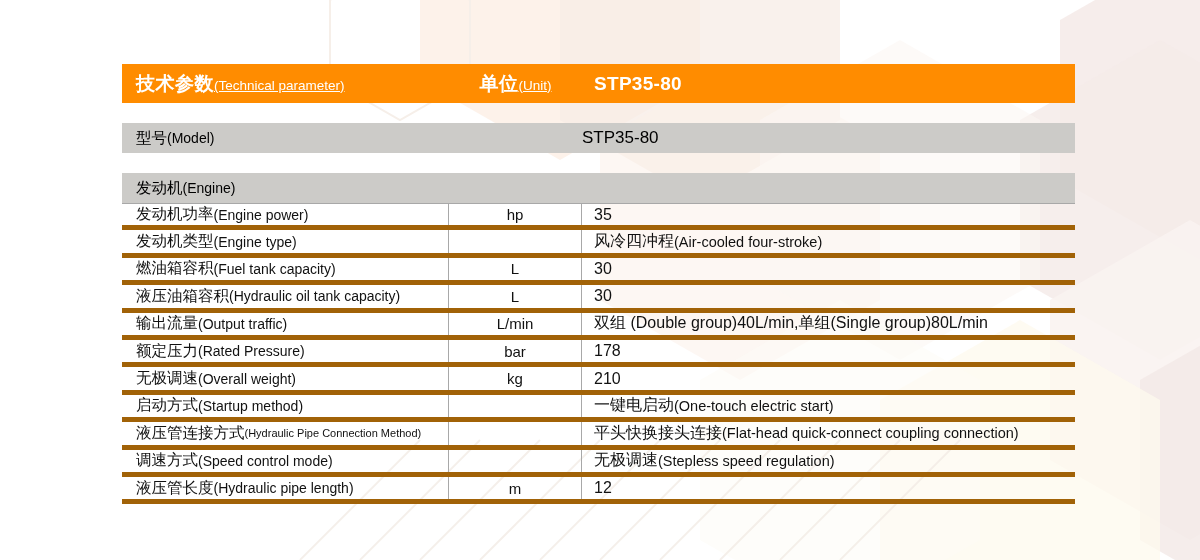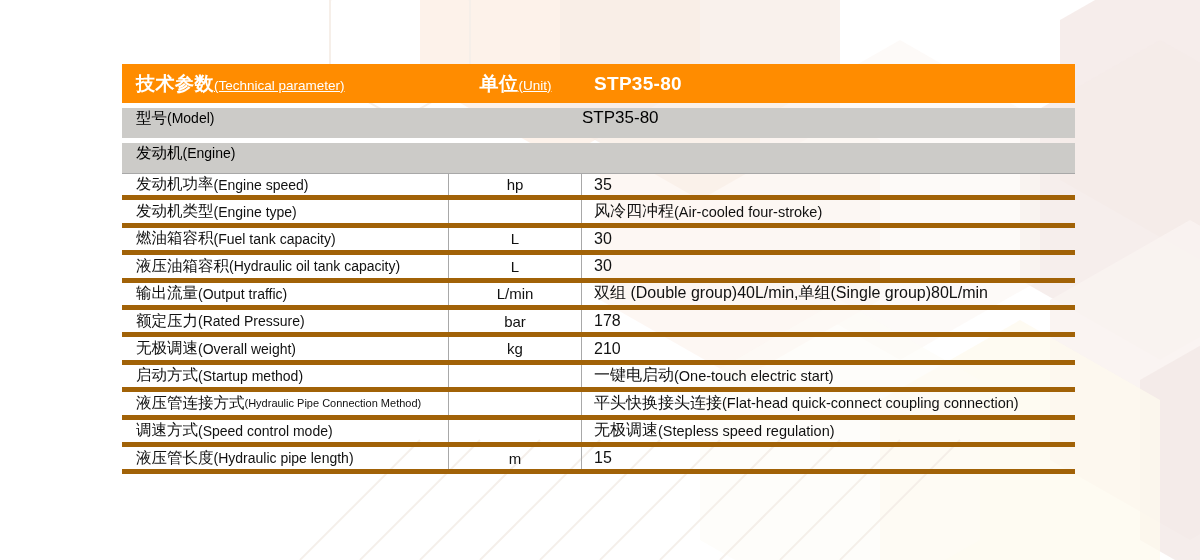--- a/index.html
+++ b/index.html
@@ -78,22 +78,23 @@
   .model-head {
     font-size: 19px;
     font-weight: 700;
     letter-spacing: 0.3px;
   }
 
   
   .row-grey {
     background: #cccbc8;
     height: 30px;
+    align-items: center;
     color: #000000;
-    margin-top: 5px;
+    margin-top: 20px;
   }
   .row-grey .g-label {
     width: 327px;
     padding-left: 14px;
     box-sizing: border-box;
     white-space: nowrap;
   }
   .row-grey .g-value {
     flex: 1;
     padding-left: 0px;
@@ -254,21 +255,21 @@
     <div class="g-label">
       <span class="g-cn">发动机</span><span class="g-en">(Engine)</span>
     </div>
     <div class="g-value"></div>
   </div>
 
   <div id="data-rows">
       <div class="row row-data first-data">
         <div class="cell-param">
           <span class="d-cn">发动机功率</span>
-          <span class="d-en">(Engine speed)</span>
+          <span class="d-en">(Engine power)</span>
         </div>
         <div class="cell-unit">
           <span class="d-unit">hp</span>
         </div>
         <div class="cell-value">
           <span class="d-val-num">35</span>
         </div>
       </div>
       <div class="row row-data">
         <div class="cell-param">
@@ -384,18 +385,18 @@
       </div>
       <div class="row row-data">
         <div class="cell-param">
           <span class="d-cn">液压管长度</span>
           <span class="d-en">(Hydraulic pipe length)</span>
         </div>
         <div class="cell-unit">
           <span class="d-unit">m</span>
         </div>
         <div class="cell-value">
-          <span class="d-val-num">15</span>
+          <span class="d-val-num">12</span>
         </div>
       </div>
     </div>
 
 </div>
 
 </body></html>

